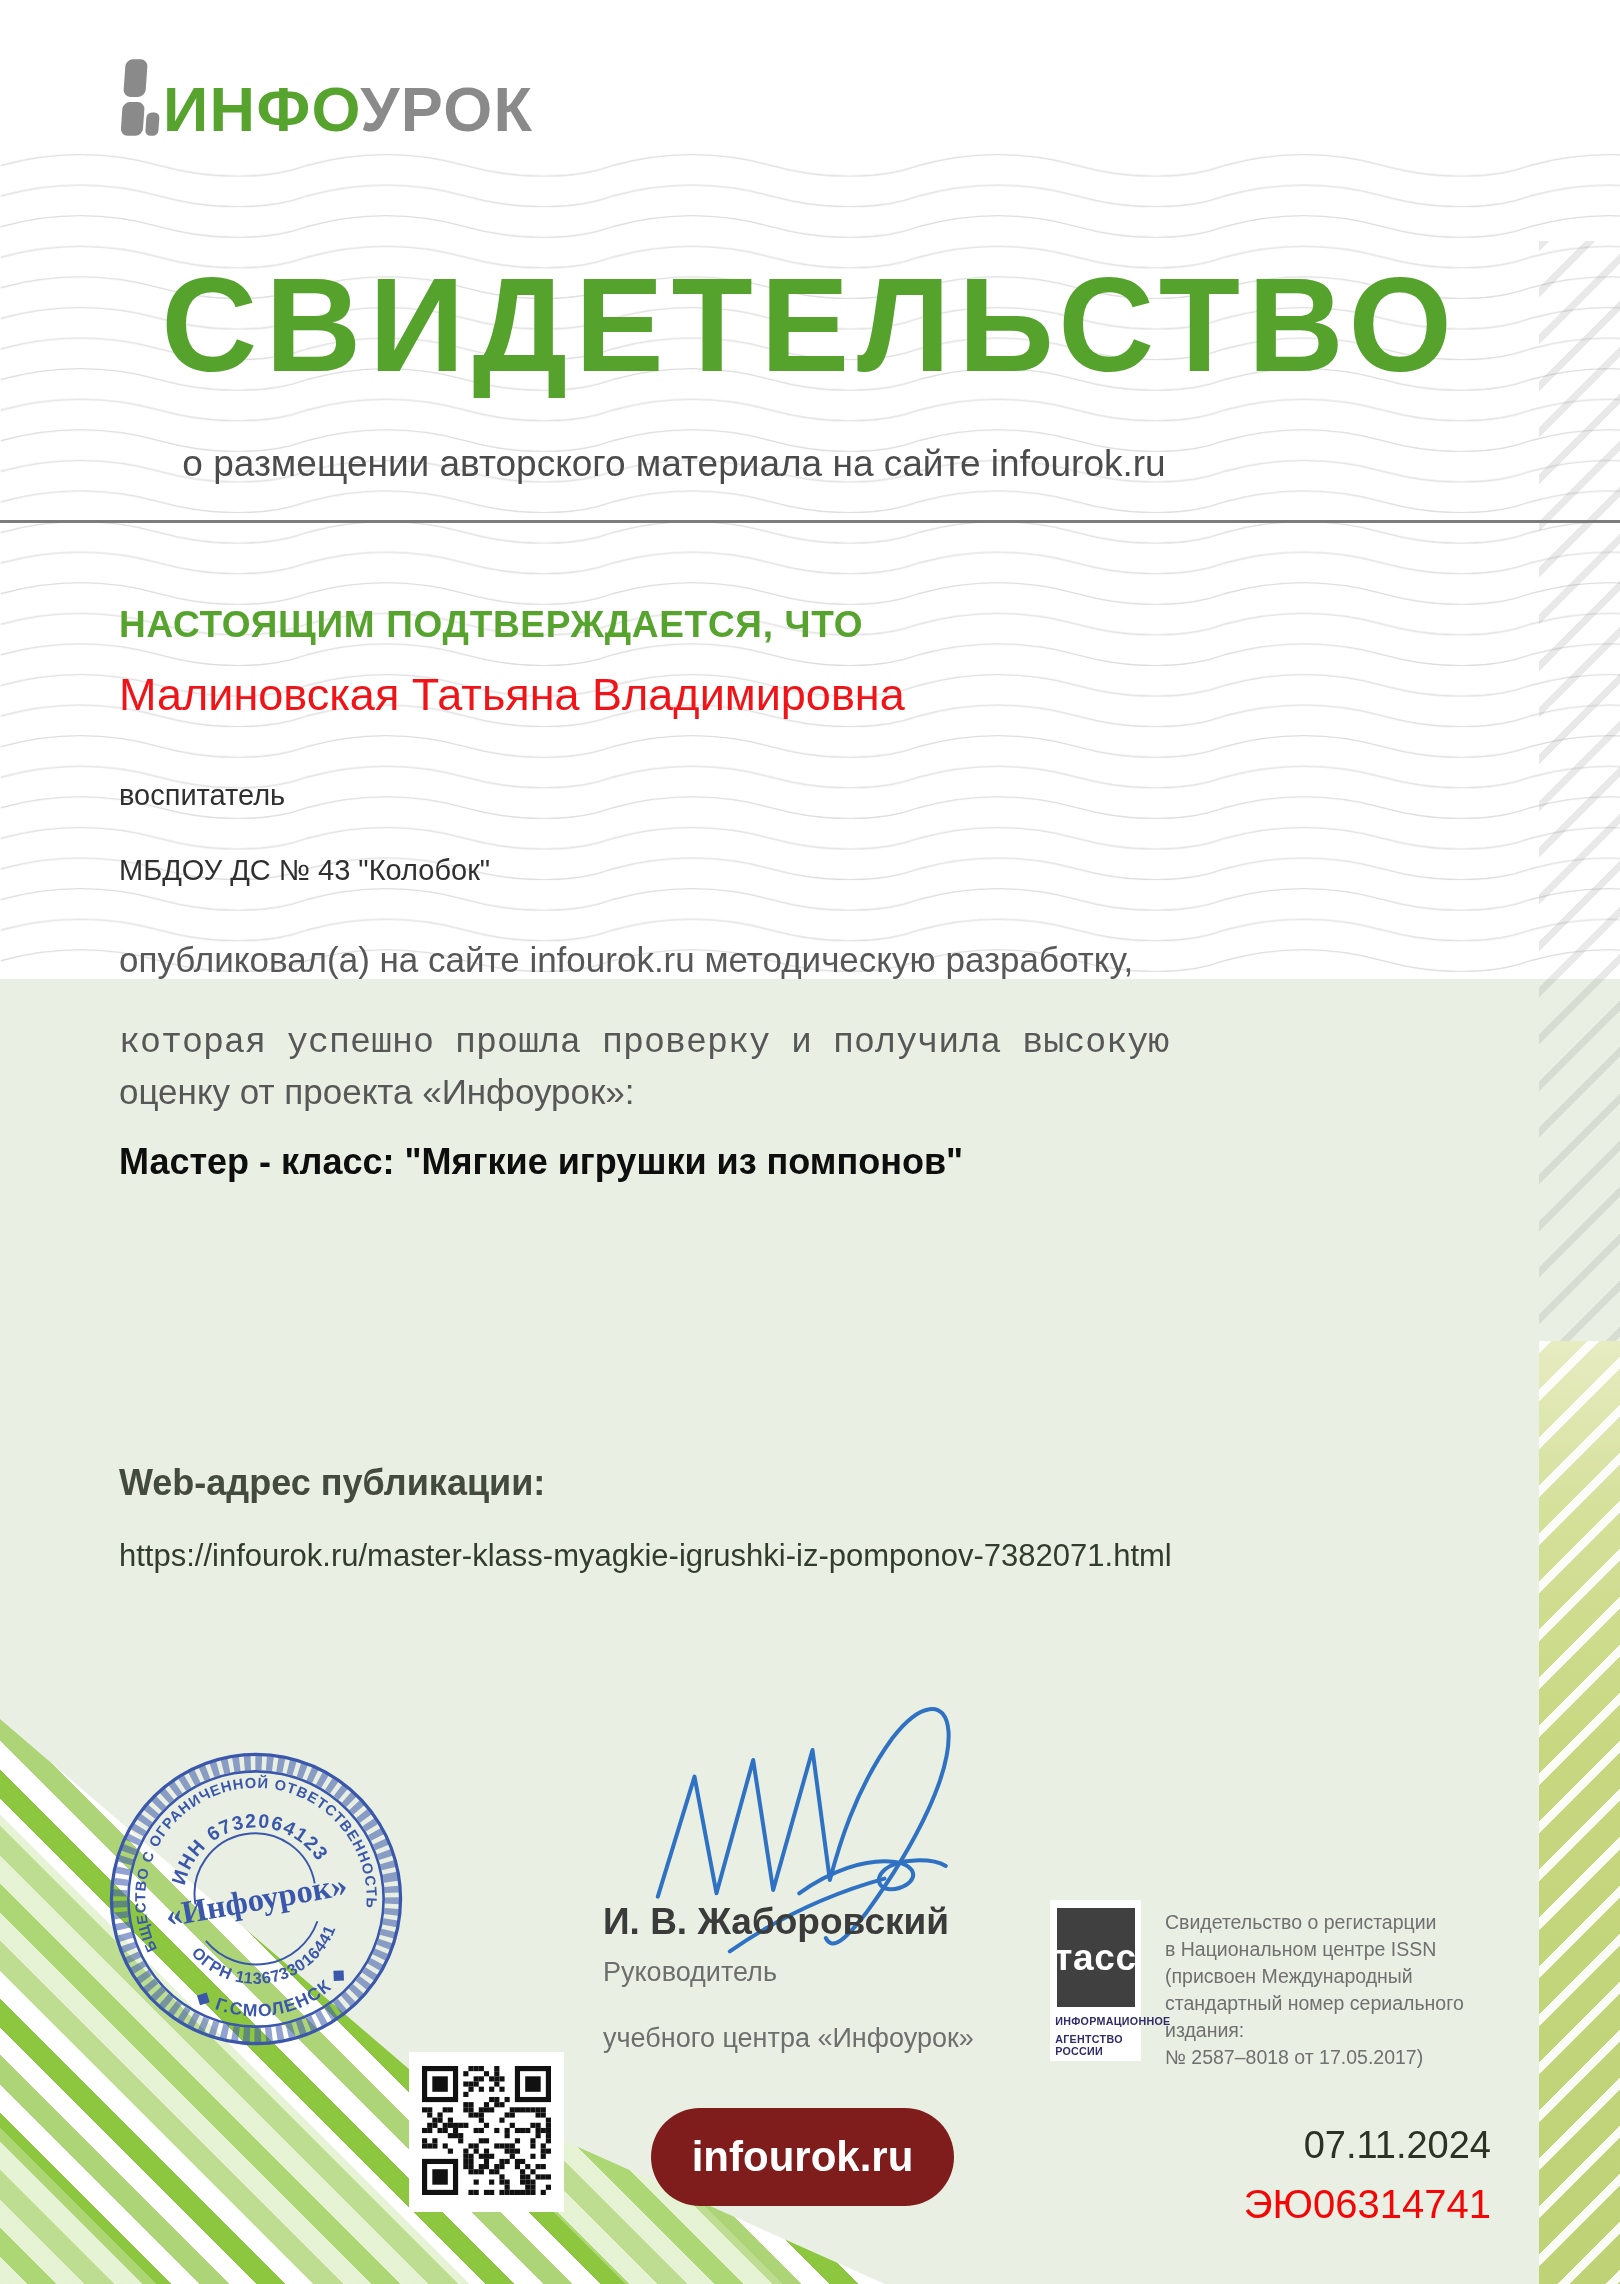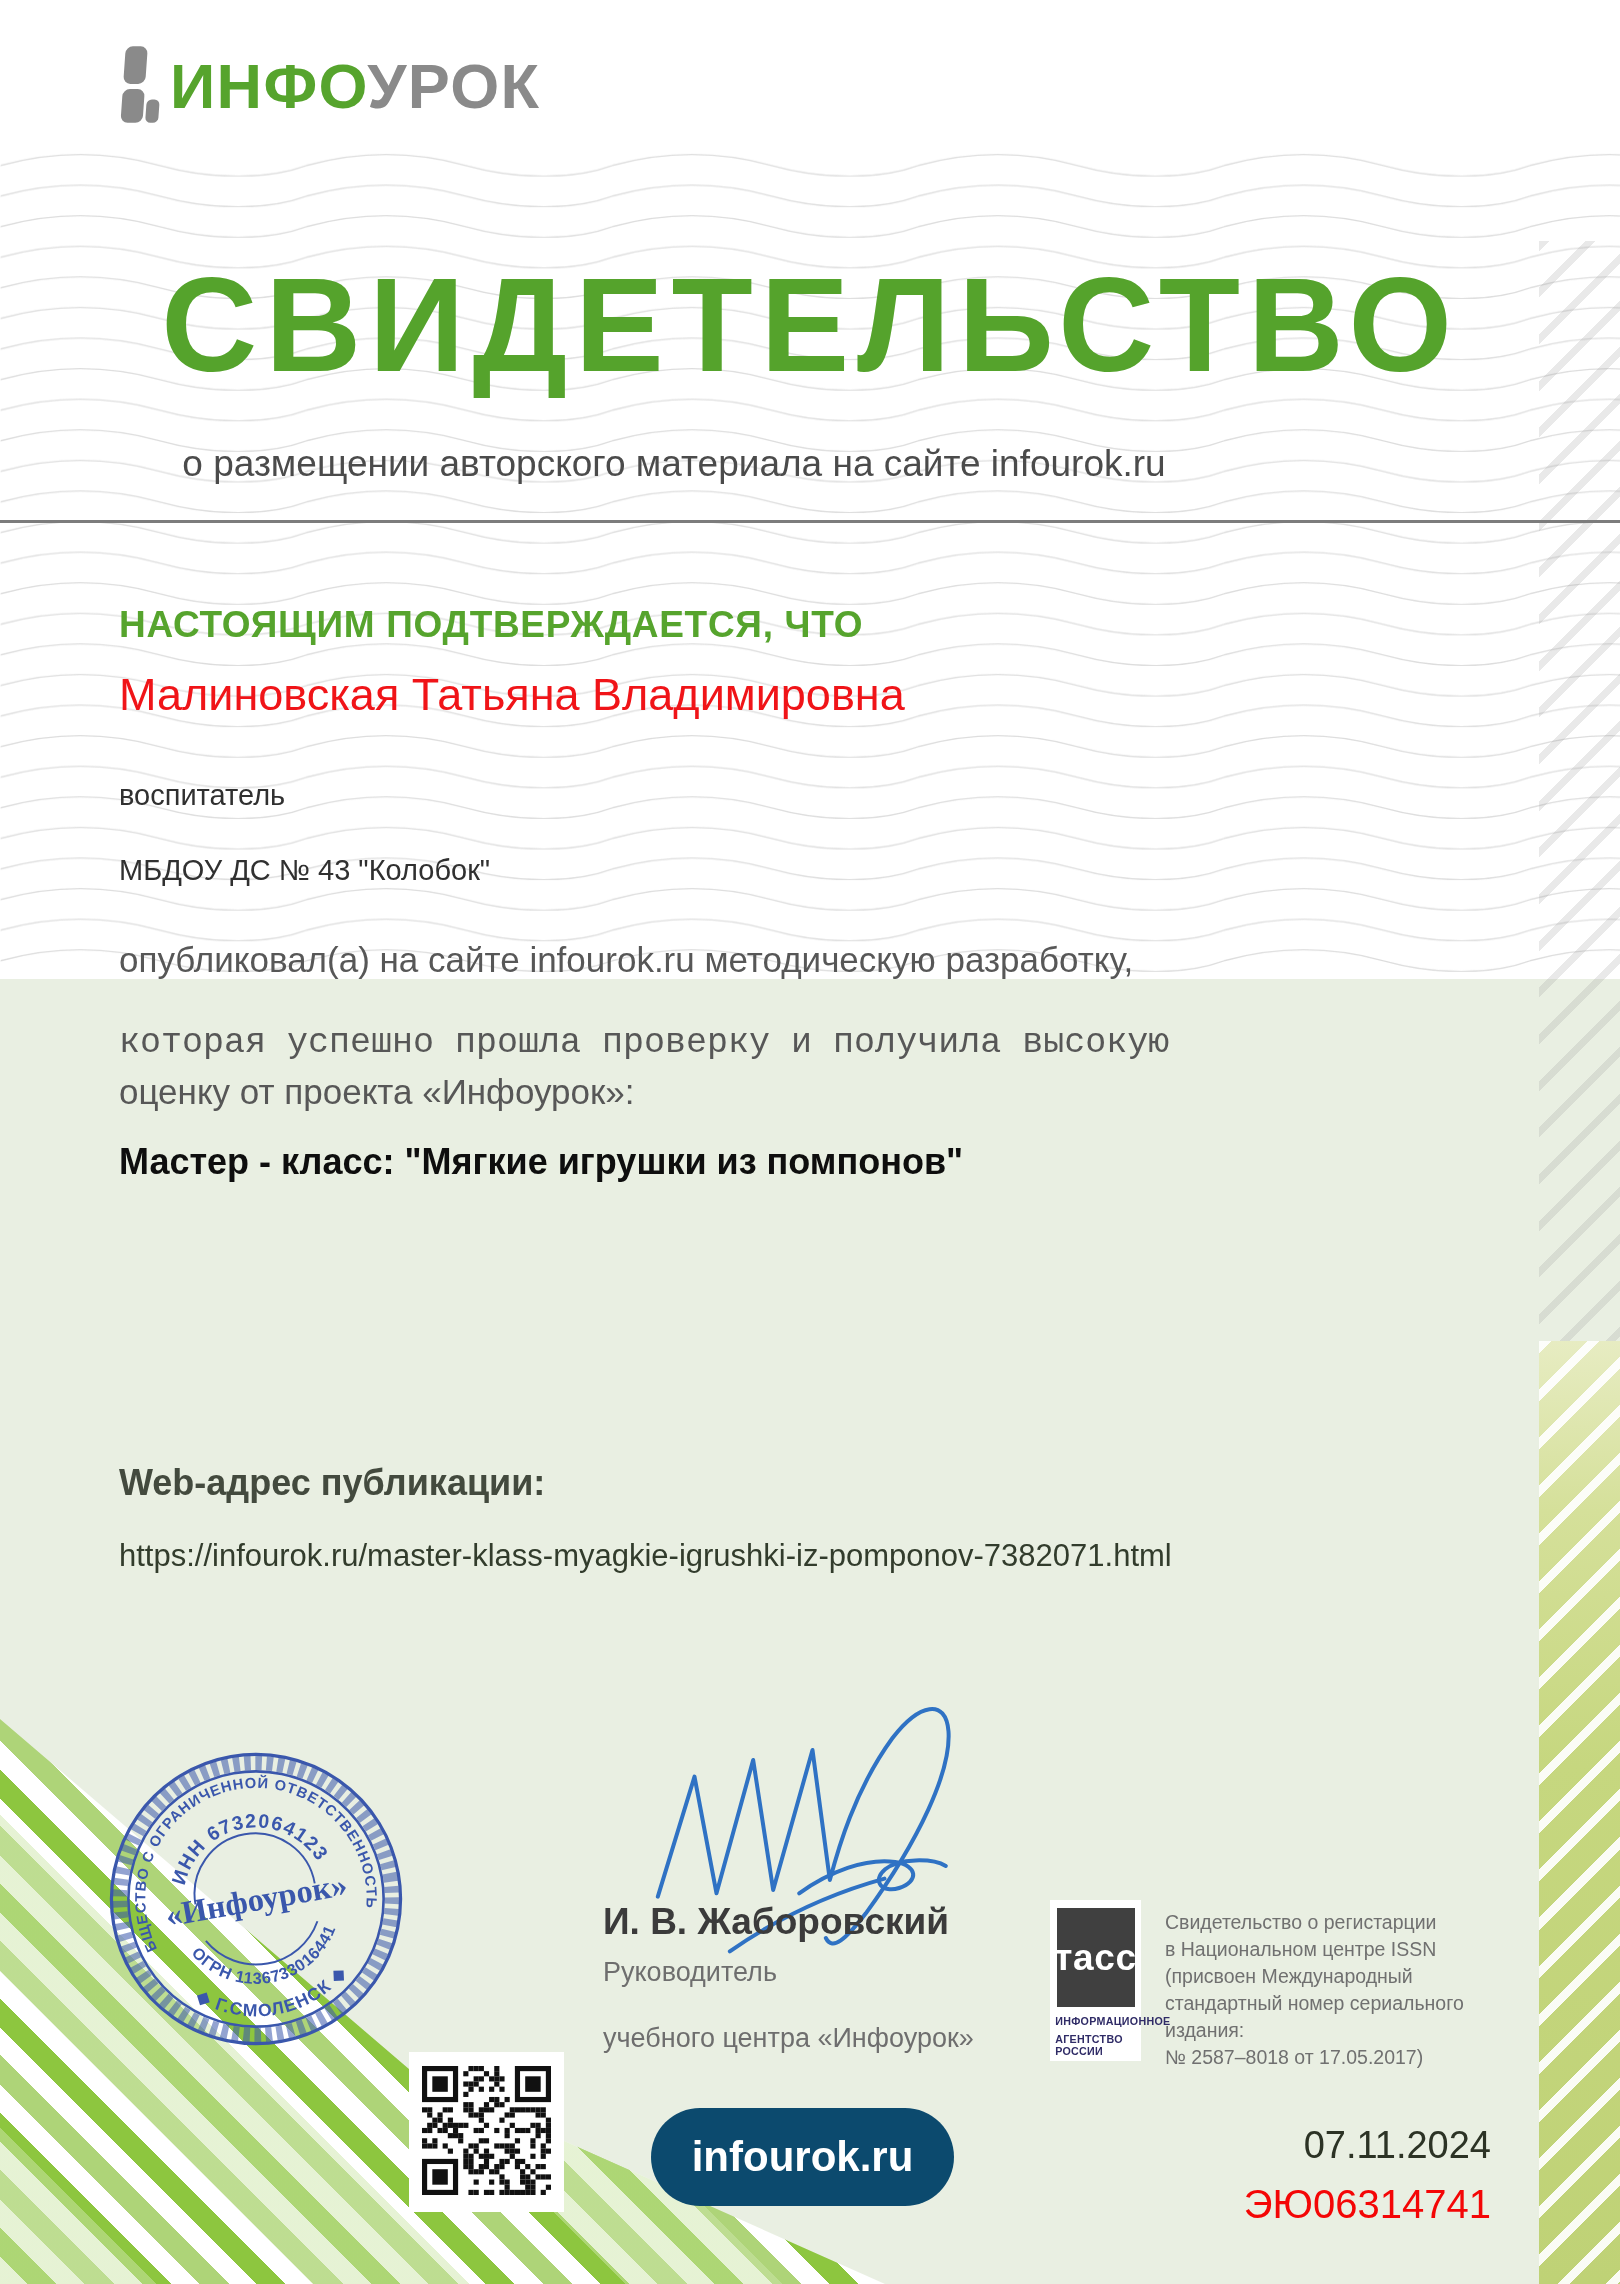--- a/index.html
+++ b/index.html
@@ -15,21 +15,21 @@
      background:
        repeating-linear-gradient(135deg,rgba(255,255,255,.93) 0 8.5px,transparent 8.5px 34px),
        linear-gradient(180deg,#e7ecc2 0,#d5e09a 18%,#c6d77f 45%,#bfd276 100%);}
   .corner-stripes{left:0;top:1719px;width:885px;height:565px;
      clip-path:polygon(0 0,47% 63%,100% 100%,0 100%);
      background:
        repeating-linear-gradient(45deg,rgba(205,230,170,.50) 0 111px,rgba(255,255,255,0) 111px 221px),
        repeating-linear-gradient(45deg,#ffffff 0 19.5px,#8dc63f 19.5px 40px,#ffffff 40px 60px,#aed478 60px 81px);}
   .divider{left:0;top:520px;width:1621px;height:2.6px;background:#7c7c7c;}
   
-  .logo-row{left:118px;top:44px;height:85px;display:flex;align-items:center;gap:9px;}
+  .logo-row{left:118px;top:56px;height:85px;display:flex;align-items:flex-end;gap:2px;}
   .logo-text{font-size:63px;font-weight:800;letter-spacing:1.3px;line-height:1;}
   .logo-green{color:#56a42d;} .logo-gray{color:#8a8a8a;}
   .license{left:641px;top:79px;width:931px;font-size:18px;line-height:23px;color:#141414;}
   
   .title{left:0;top:249px;width:1621px;text-align:center;font-size:133px;font-weight:800;
          letter-spacing:7.8px;color:#55a32c;}
   .subtitle{left:0;top:443px;width:1348px;text-align:center;font-size:37px;color:#4b4b4b;}
   
   .confirm{left:119px;top:604px;font-size:37px;font-weight:bold;color:#56a42d;letter-spacing:0.7px;}
   .person{left:119px;top:669px;font-size:45px;color:#f01418;}
@@ -49,21 +49,21 @@
   
   .tass-card{left:1050px;top:1900px;width:91px;height:161px;background:#ffffff;}
   .tass-box{position:absolute;left:6.5px;top:7.8px;width:78px;height:99px;background:#404040;
             display:flex;align-items:center;justify-content:center;}
   .tass-word{color:#fff;font-size:37px;font-weight:bold;letter-spacing:0.7px;line-height:1;}
   .tass-line{position:absolute;left:5.2px;width:83px;font-size:10.7px;font-weight:bold;color:#2f2b66;letter-spacing:0.3px;}
   .tl1{top:115px;} .tl2{top:133px;}
   .issn{left:1165px;top:1909px;width:391px;font-size:19.5px;line-height:27px;color:#707070;}
   
   .qr-card{left:409px;top:2052px;width:155px;height:160px;background:#ffffff;}
-  .btn{left:651px;top:2108px;width:303px;height:98px;border-radius:52px;background:#0c4a6e;
+  .btn{left:651px;top:2108px;width:303px;height:98px;border-radius:52px;background:#7f1d1d;
        display:flex;align-items:center;justify-content:center;cursor:pointer;}
   .btn span{color:#fff;font-size:42px;font-weight:bold;}
   .date{left:1107px;top:2124px;width:384px;text-align:right;font-size:38px;color:#2c3325;}
   .cert-id{left:1107px;top:2182px;width:384px;text-align:right;font-size:40px;color:#f40606;}
 </style>
 </head>
 <body>
 
 <div class="page">
 

